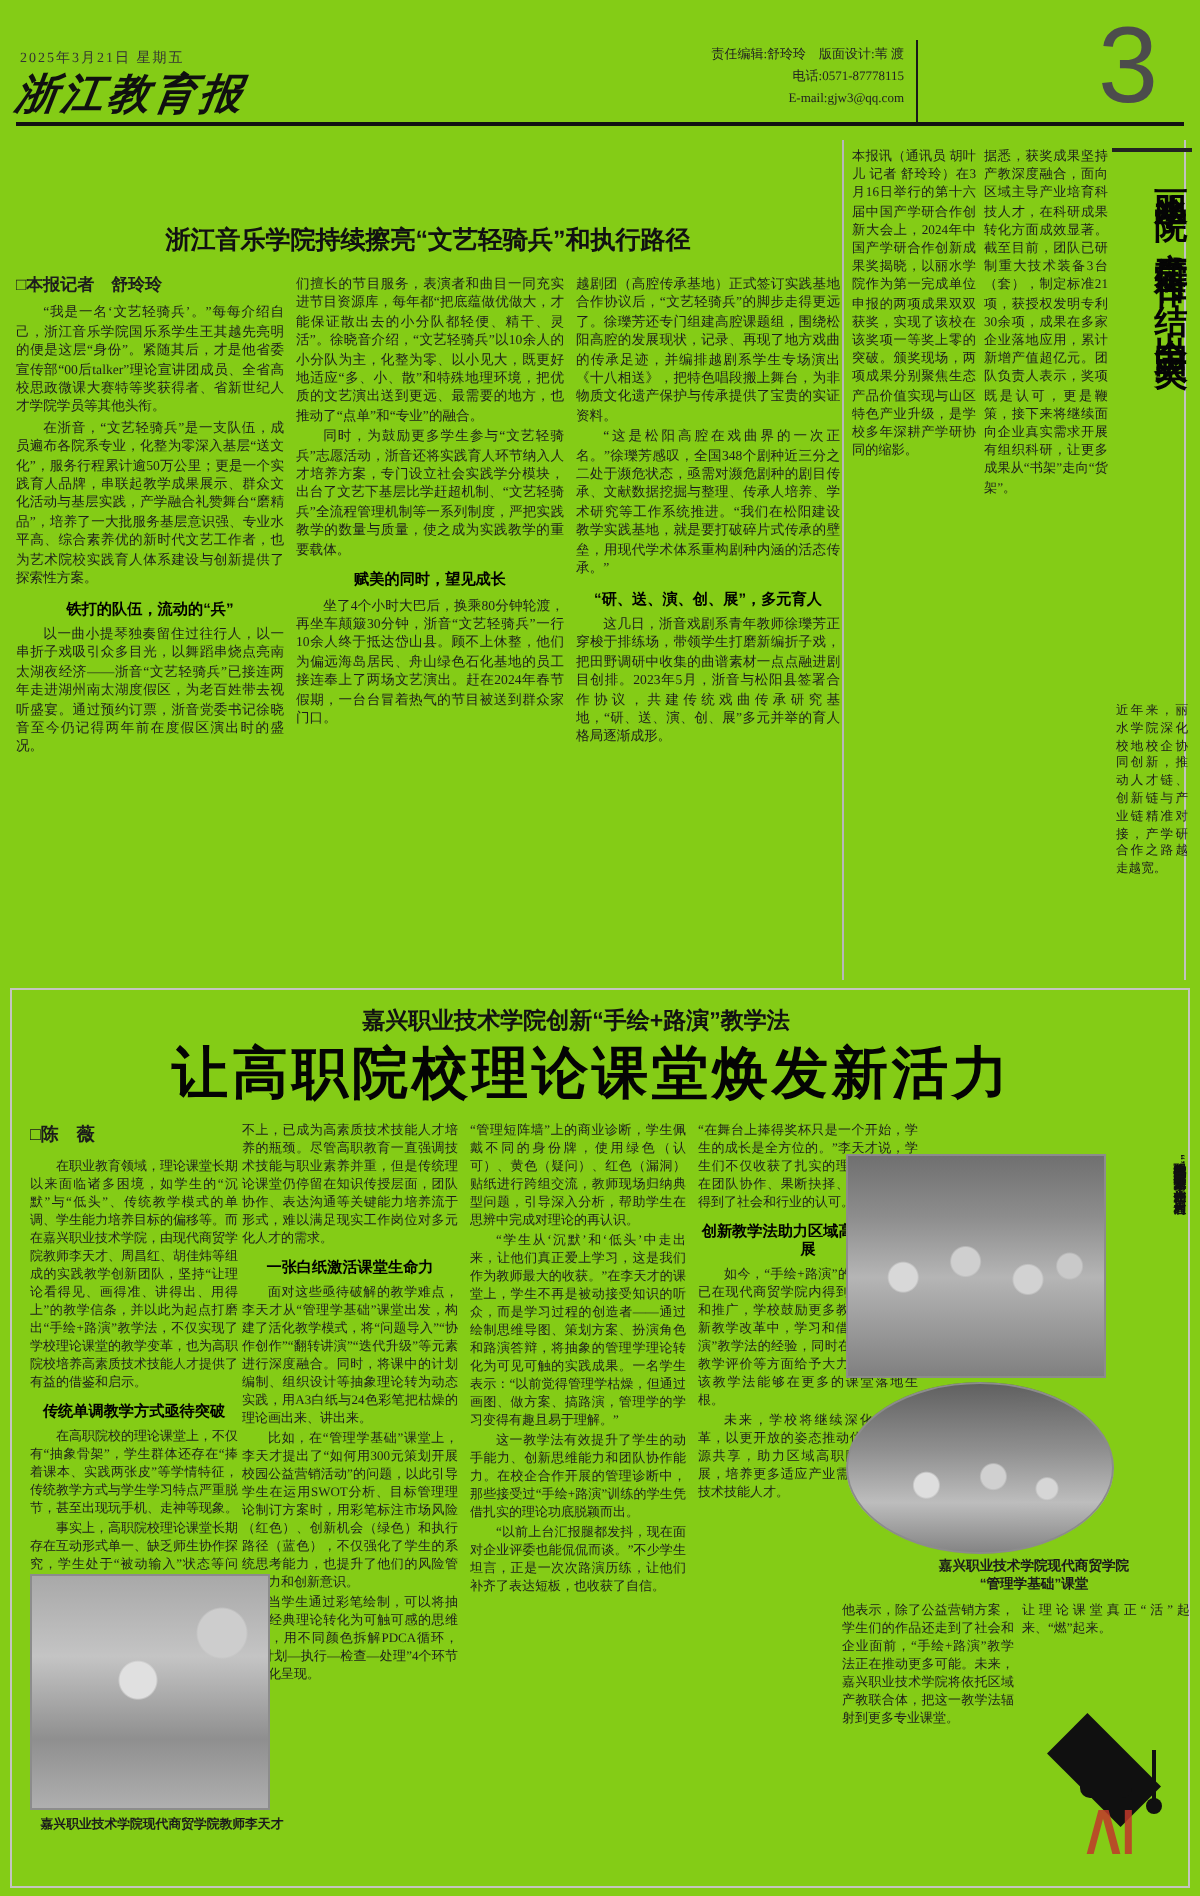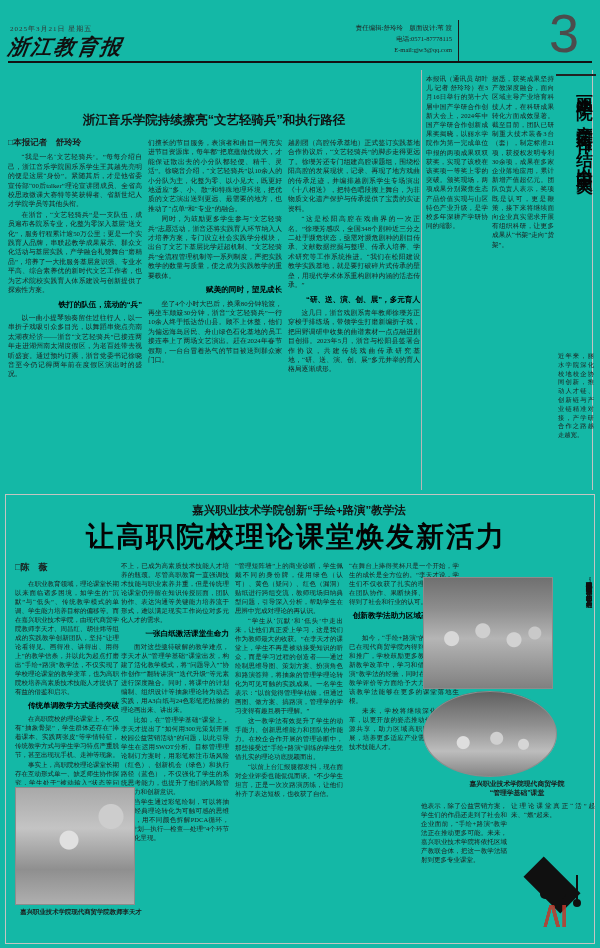--- a/index.html
+++ b/index.html
@@ -1,55 +1,55 @@
 <!DOCTYPE html>
 <html><head>
 <meta charset="utf-8">
 <style>
   html,body{margin:0;padding:0;background:#e9e8e6;}
-  #page{position:relative;width:600px;height:948px;background:#14b8a6;overflow:hidden;
+  #page{position:relative;width:600px;height:948px;background:#84cc16;overflow:hidden;
         font-family:"Liberation Serif",serif;color:#1b1b1b;}
   .abs{position:absolute;}
   .sans{font-family:"Liberation Sans",sans-serif;}
   
   .date-line{left:10px;top:24px;font-size:7px;color:#333;letter-spacing:1px;}
   .masthead{left:8px;top:33px;font-size:21px;font-weight:bold;font-style:italic;
             letter-spacing:2px;transform:skewX(-8deg);color:#101010;}
   .editor-block{left:250px;top:22px;width:202px;text-align:right;font-size:6.5px;
                 line-height:11px;color:#222;}
   .header-divider{left:458px;top:20px;width:1px;height:42px;background:#1a1a1a;}
   .section-title{left:463px;top:26px;font-size:27px;font-weight:bold;letter-spacing:2px;color:#050505;}
   .page-num{left:549px;top:2px;font-size:54px;color:#4c4c4c;font-family:"Liberation Sans",sans-serif;}
   .header-rule{left:8px;top:61px;width:584px;height:2px;background:#121212;}
   
   .main-title{left:8px;top:70px;width:412px;text-align:center;font-size:29px;font-weight:bold;
               letter-spacing:5px;color:#040404;}
   .main-sub{left:8px;top:112px;width:412px;text-align:center;font-size:12.5px;font-weight:bold;color:#111;}
   .bodycol{font-size:6.8px;line-height:9.4px;text-align:justify;overflow:hidden;color:#1d1d1d;}
   .para{margin:0 0 1px 0;text-indent:2em;}
   .para.noind{text-indent:0;}
-  .colsub{font-family:"Liberation Sans",sans-serif;font-weight:bold;text-align:right;
+  .colsub{font-family:"Liberation Sans",sans-serif;font-weight:bold;text-align:center;
           font-size:7.6px;margin:5px 0 4px 0;text-indent:0;color:#000;}
   .byline{font-weight:bold;font-size:8.5px;margin-bottom:5px;text-indent:0;
           font-family:"Liberation Sans",sans-serif;}
   .m-col1{left:8px;top:138px;width:134px;height:350px;}
   .m-col2{left:148px;top:138px;width:134px;height:350px;}
   .m-col3{left:288px;top:138px;width:132px;height:350px;}
   
   .sidebar-sep{left:421px;top:70px;width:1px;height:420px;background:#b7b7b7;}
   .page-right-rule{left:592px;top:70px;width:1px;height:420px;background:#c2c2c2;}
   .side-colA{left:426px;top:74px;width:62px;height:412px;font-size:6.6px;line-height:9.2px;}
   .side-colB{left:492px;top:74px;width:62px;height:412px;font-size:6.6px;line-height:9.2px;}
   .side-colC{left:558px;top:352px;width:36px;height:134px;font-size:6.3px;line-height:8.8px;}
   .side-title{left:556px;top:74px;width:40px;height:272px;writing-mode:vertical-rl;
               font-size:16.5px;font-weight:bold;letter-spacing:3px;color:#050505;
               border-top:2px solid #222;padding-top:5px;font-family:"Liberation Sans",sans-serif;}
   
   .bottom-box{left:5px;top:494px;width:588px;height:448px;border:1px solid #c5c4c1;}
-  .kicker{left:13px;top:8px;width:560px;text-align:center;font-size:11.5px;font-weight:bold;color:#121212;}
+  .kicker{left:2px;top:8px;width:560px;text-align:center;font-size:11.5px;font-weight:bold;color:#121212;}
   .b-headline{left:10px;top:23px;width:560px;text-align:center;font-size:28px;font-weight:bold;
               letter-spacing:2px;color:#040404;}
   .b-byline{left:9px;top:66px;font-size:9px;font-weight:bold;font-family:Liberation Mono, monospace;}
   .b-col{font-size:6.5px;line-height:9px;text-align:justify;overflow:hidden;color:#1d1d1d;position:absolute;}
   .b-col1{left:9px;top:84px;width:104px;height:206px;}
   .b-col2{left:115px;top:66px;width:108px;height:352px;}
   .b-col3{left:229px;top:66px;width:108px;height:352px;}
   .b-col4{left:343px;top:66px;width:110px;height:352px;}
   .b-col5a{left:415px;top:306px;width:86px;height:134px;}
   .b-col5b{left:505px;top:306px;width:84px;height:52px;}

